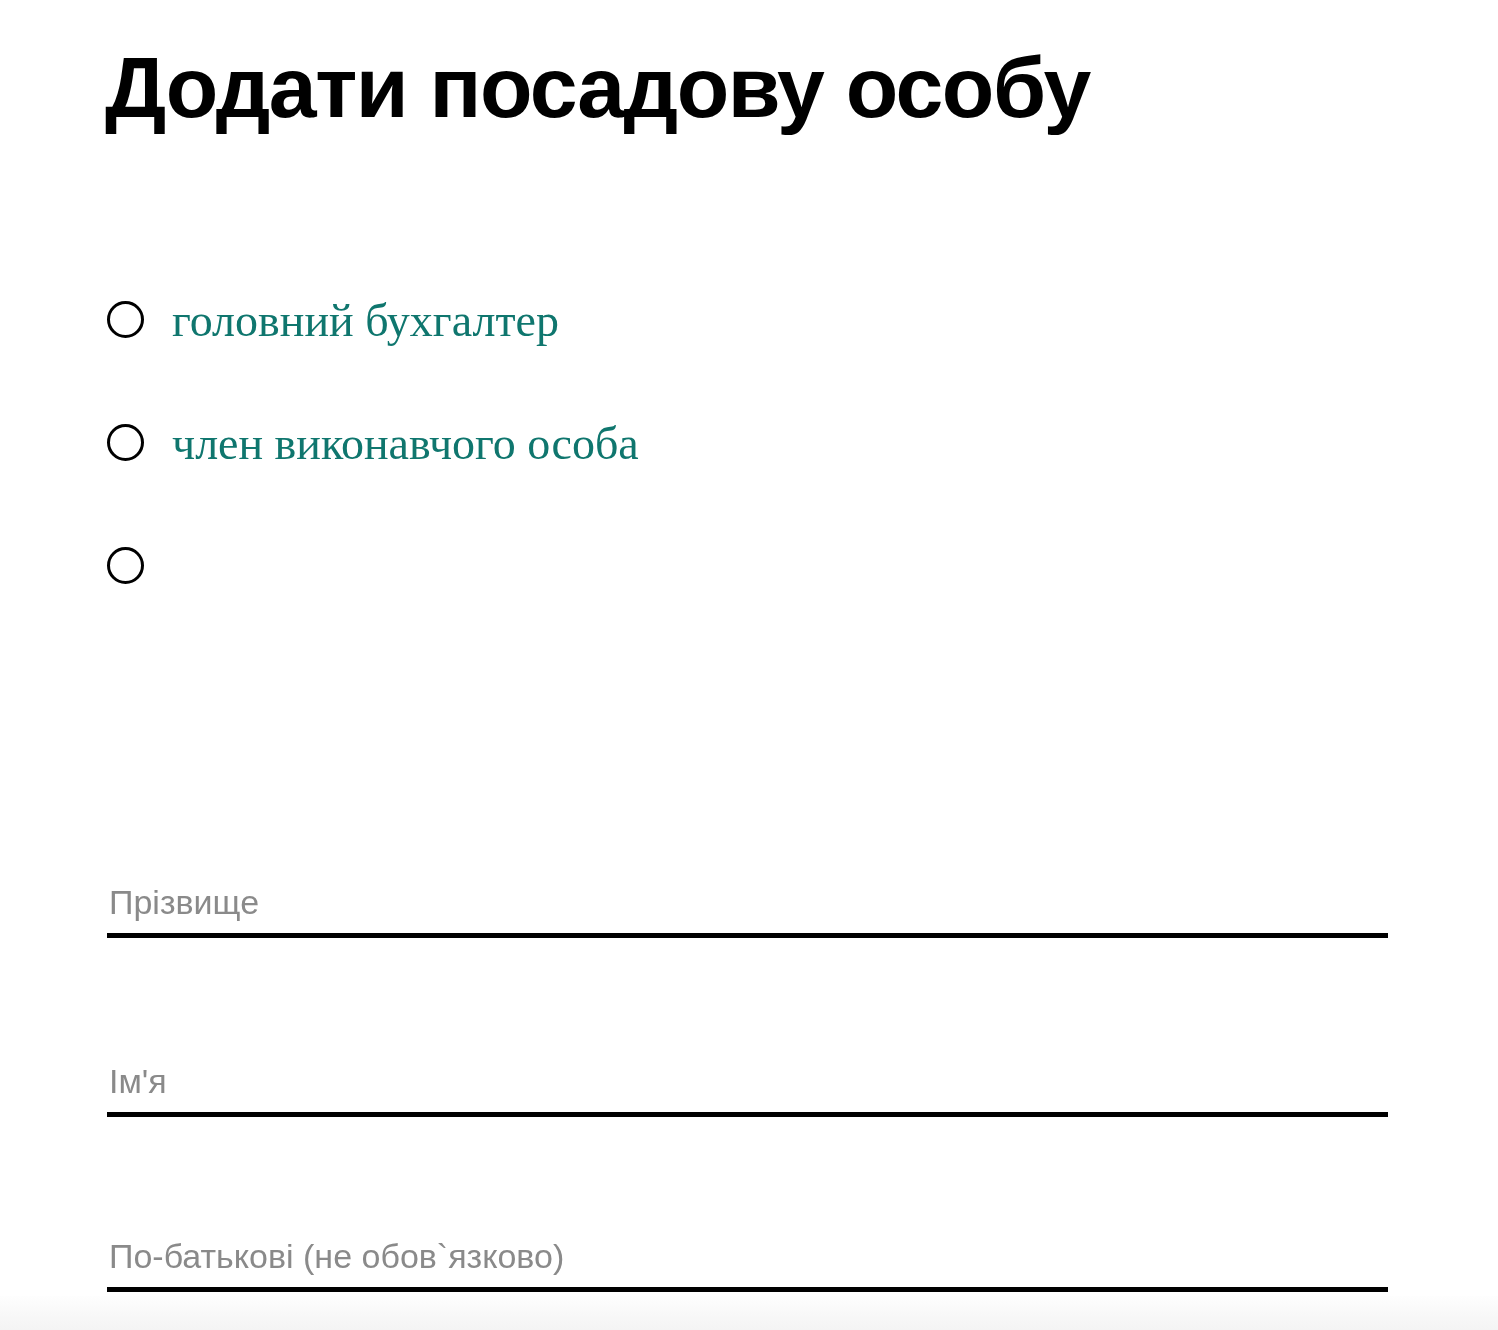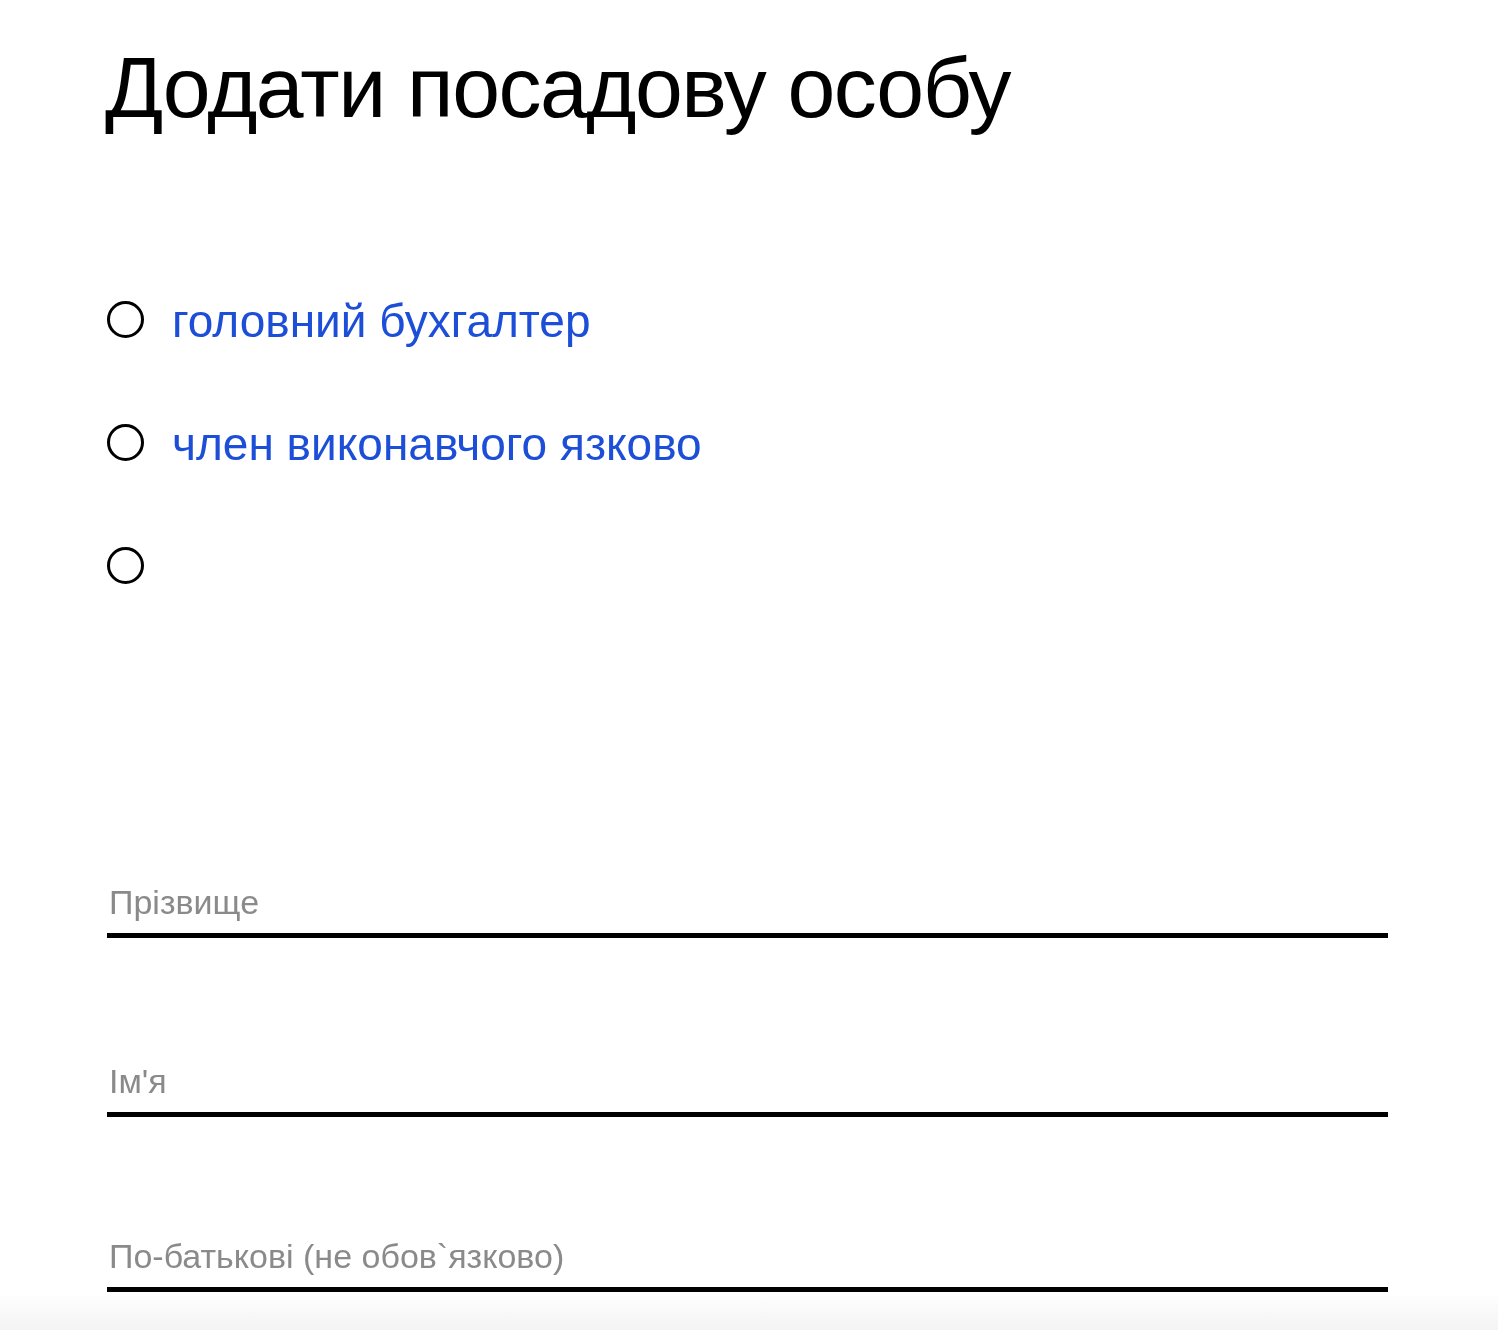--- a/index.html
+++ b/index.html
@@ -9,21 +9,21 @@
     font-family: "Liberation Sans", "DejaVu Sans", sans-serif;
     overflow: hidden;
     position: relative;
   }
   .page { position: relative; width: 1498px; height: 1330px; }
 
   .page-title {
     position: absolute;
     left: 105px; top: 40px;
     font-size: 86px;
-    font-weight: 400;
+    font-weight: 700;
     letter-spacing: -1.5px;
     color: #000000;
     line-height: 1.1;
     white-space: nowrap;
   }
 
   .options {
     position: absolute;
     left: 107px; top: 296px;
     display: flex;
@@ -41,22 +41,23 @@
     width: 37px; height: 37px;
     border: 3.5px solid #000000;
     border-radius: 50%;
     background: #ffffff;
     margin-top: 5px;
   }
   .option-label {
     margin-left: 28px;
     font-size: 46px;
     line-height: 50px;
-    color: #1d4ed8;
+    color: #0f766e;
     max-width: 800px;
+    font-family: Liberation Serif, serif;
   }
 
   .fields { position: absolute; left: 107px; top: 0; width: 1281px; height: 1330px; pointer-events: none; margin-top: 8px; }
   .field { position: absolute; left: 0; width: 1281px; pointer-events: auto; }
   .field-1 { top: 872px; }
   .field-2 { top: 1051px; }
   .field-3 { top: 1226px; }
   .text-input {
     display: block;
     width: 100%;
@@ -90,21 +91,21 @@
   <div class="options" role="radiogroup">
 
     <div class="option-row" role="radio" aria-checked="false">
       <span class="radio-circle"></span>
       <span class="option-label">головний бухгалтер</span>
     </div>
 
 
     <div class="option-row" role="radio" aria-checked="false">
       <span class="radio-circle"></span>
-      <span class="option-label">член виконавчого язково</span>
+      <span class="option-label">член виконавчого особа</span>
     </div>
 
     <div class="option-row" role="radio" aria-checked="false">
       <span class="radio-circle"></span>
     </div>
 
   </div>
 
   <div class="fields">
 

